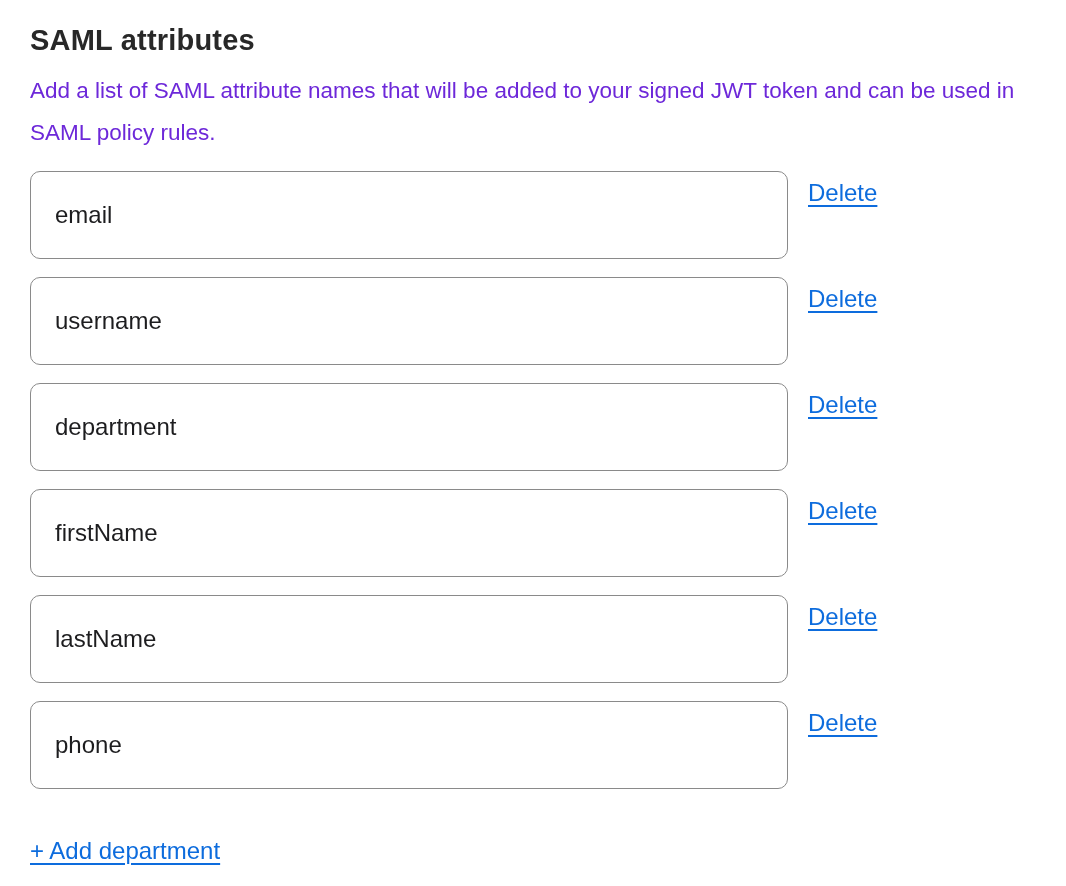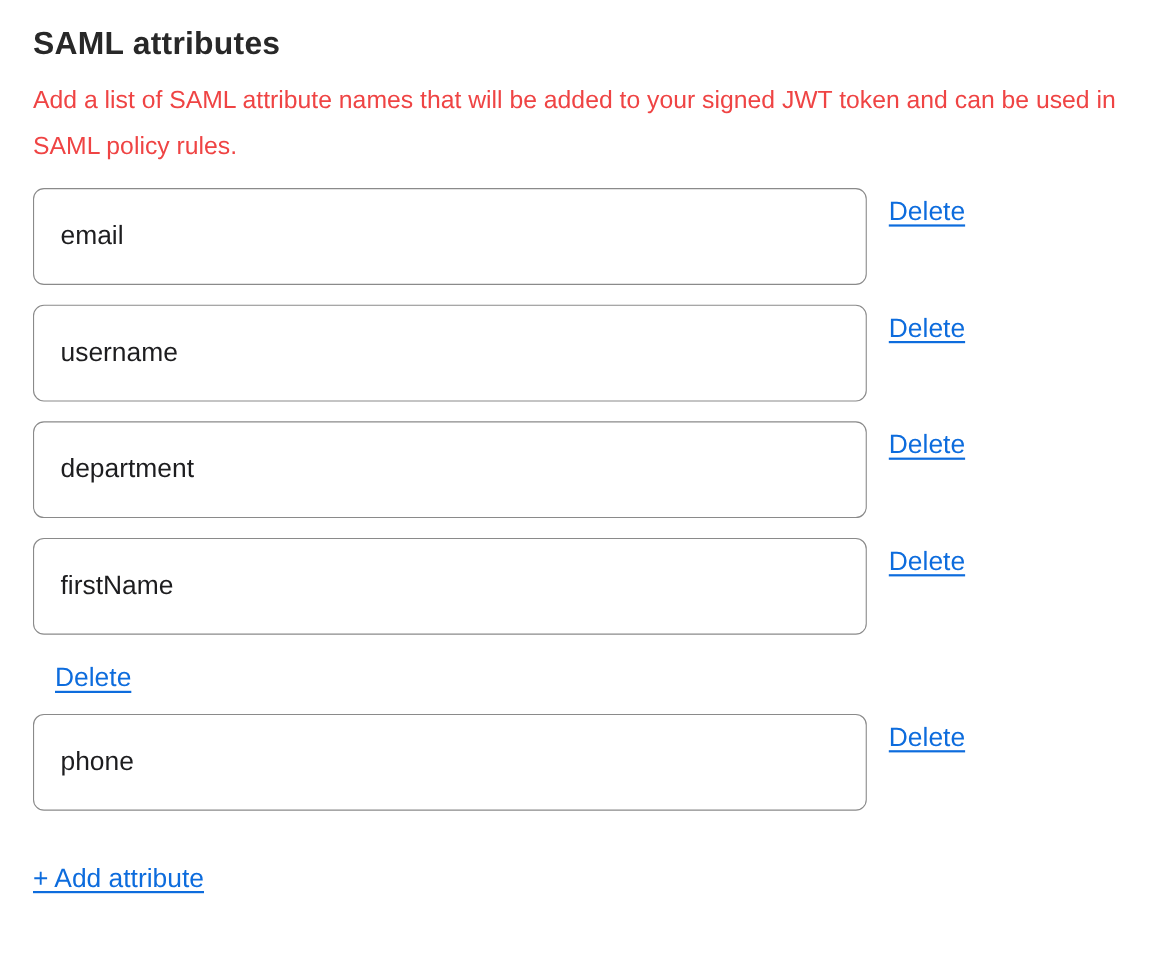--- a/index.html
+++ b/index.html
@@ -23,21 +23,21 @@
     font-weight: 700;
     color: #282828;
     letter-spacing: 0.2px;
   }
   .section-description {
     margin: 13px 0 17px 0;
     max-width: 990px;
     font-size: 22.5px;
     line-height: 42px;
     font-weight: 400;
-    color: #ef4444;
+    color: #6d28d9;
   }
   .attr-row {
     display: flex;
     align-items: flex-start;
     margin-bottom: 18px;
   }
   .attr-input {
     width: 758px;
     height: 88px;
     border: 1.5px solid #8a8a8a;
@@ -92,23 +92,24 @@
     <input class="attr-input" type="text" value="department" style="">
     <a class="link delete-link" href="#">Delete</a>
   </div>
 
   <div class="attr-row">
     <input class="attr-input" type="text" value="firstName" style="">
     <a class="link delete-link" href="#">Delete</a>
   </div>
 
   <div class="attr-row">
+    <input class="attr-input" type="text" value="lastName" style="">
     <a class="link delete-link" href="#">Delete</a>
   </div>
 
   <div class="attr-row">
     <input class="attr-input" type="text" value="phone" style="">
     <a class="link delete-link" href="#">Delete</a>
   </div>
 </div>
 
-  <a class="link add-attribute" href="#">+ Add attribute</a>
+  <a class="link add-attribute" href="#">+ Add department</a>
 </div>
 
 </body></html>

